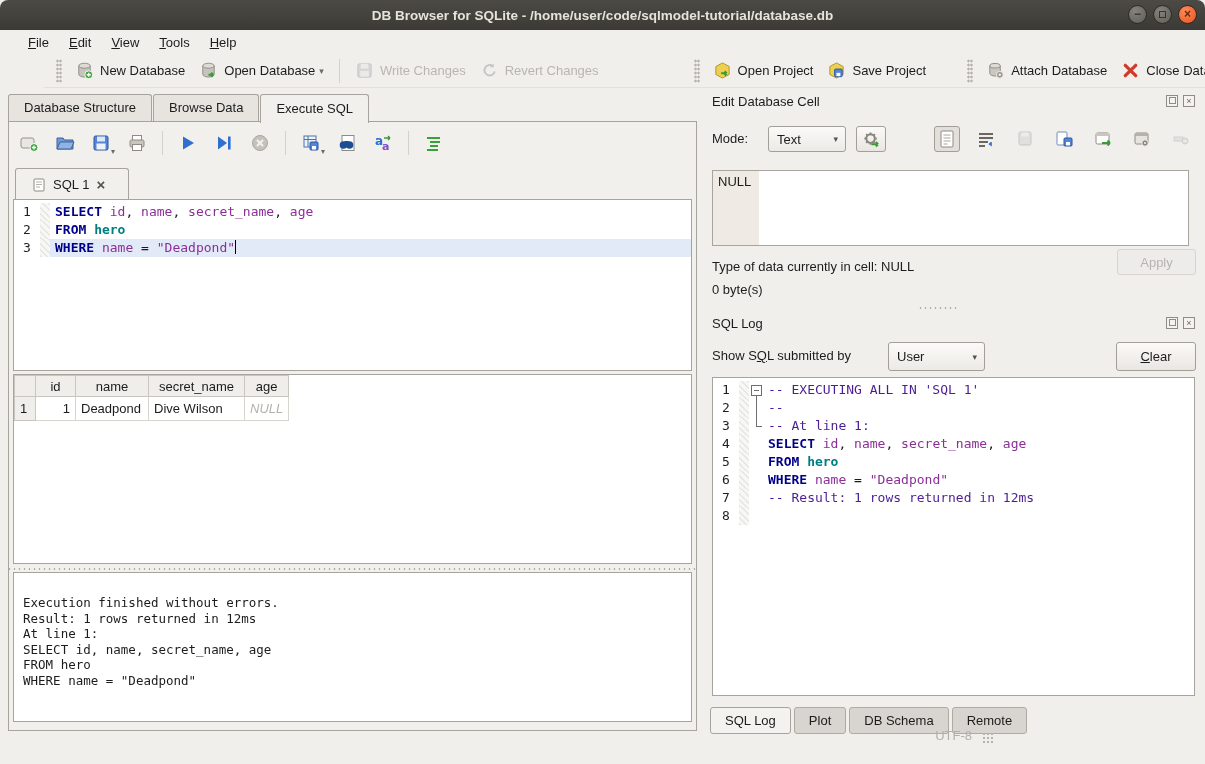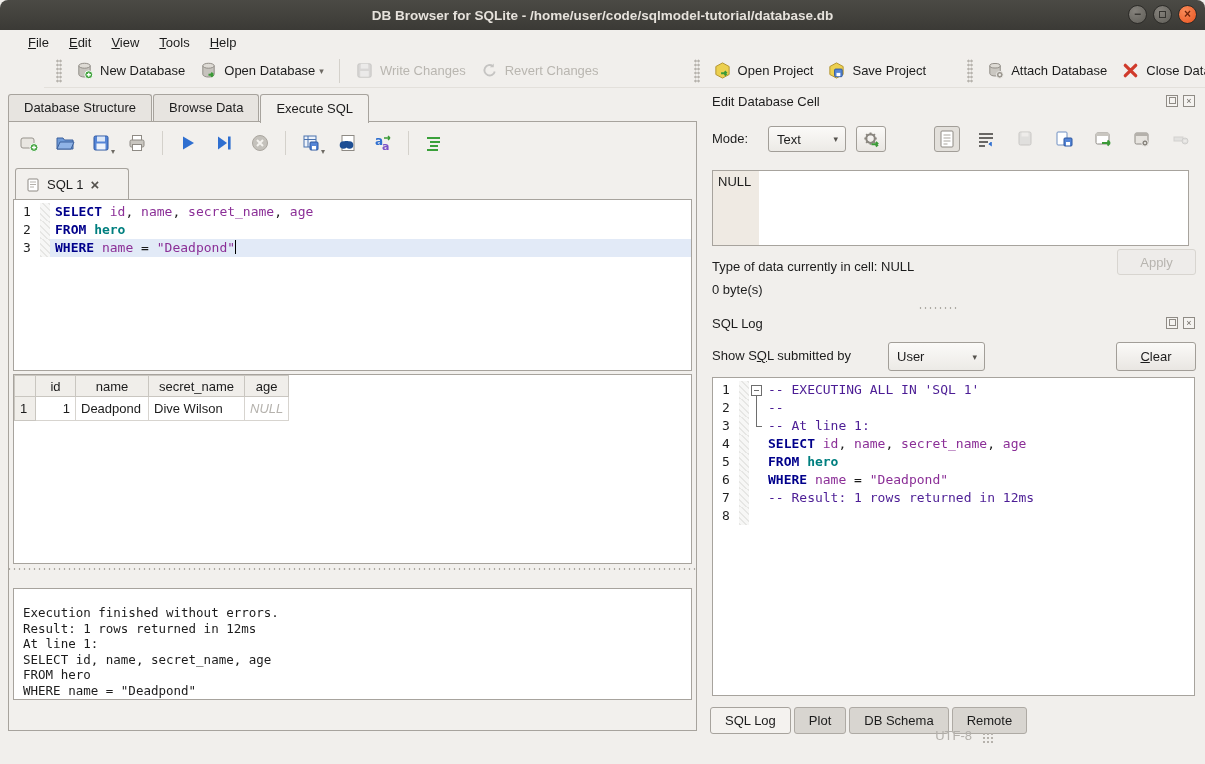--- a/index.html
+++ b/index.html
@@ -49,21 +49,21 @@
   .leftframe { position:absolute; left:8px; top:121px; width:689px; height:610px;
     border:1px solid #a7a39d; background:#f2f0ed; z-index:3; }
 
   
   .sqlbar { position:absolute; left:8px; top:9px; display:flex; align-items:center; gap:12px; }
   .ibtn { width:24px; height:24px; display:flex; align-items:center; justify-content:center; position:relative; }
   .mini-caret { position:absolute; right:-2px; bottom:-1px; font-size:8px; color:#6e6a64; }
 
   .sqltab { position:absolute; left:6px; top:46px; width:114px; height:32px;
     border:1px solid #a7a39d; border-bottom:none; background:#f2f0ed; border-radius:3px 3px 0 0;
-    display:flex; align-items:center; gap:7px; padding:0 10px; }
+    display:flex; align-items:center; gap:7px; padding:0 16px; }
   .sqltab .x { color:#55524d; font-weight:bold; font-size:15px; line-height:1; }
 
   
   .codebox { position:absolute; background:#fff; border:1px solid #a7a39d; overflow:hidden; padding-top:3px; }
   .crow { display:flex; height:18px; line-height:18px; font-family:"DejaVu Sans Mono",monospace; font-size:13px; }
   .cnum { width:26px; flex:none; padding-left:9px; color:#1f1f1f; background:#fff; }
   .chatch { width:10px; flex:none;
     background:repeating-linear-gradient(45deg,#e6e6e4 0 1.5px,#f7f7f6 1.5px 4.5px); }
   .cfold { width:14px; flex:none; position:relative; }
   .ccode { flex:1; padding-left:5px; white-space:pre; }
@@ -91,23 +91,23 @@
   .rtable td.num { text-align:right; }
   .rtable td.isnull { color:#b5b2ad; font-style:italic; }
   .col-id{min-width:40px} .col-name{min-width:73px} .col-secret{min-width:96px} .col-age{min-width:42px}
 
   .hsplit { position:absolute; left:0; top:444px; width:687px; height:5px;
     background:radial-gradient(#aeaaa4 1px, transparent 1.2px) center / 5px 4px no-repeat; background-size:5px 4px;
     background-repeat:repeat-x; background-position:323px 1px; }
   .hsplit::before{content:"";position:absolute;left:323px;top:1px;width:40px;height:4px;
     background-image:radial-gradient(#aeaaa4 1px, transparent 1.2px);background-size:5px 4px;}
 
-  .messages { position:absolute; left:4px; top:450px; width:679px; height:112px; background:#fff;
-    border:1px solid #a7a39d; padding:16px 9px; font-family:"DejaVu Sans Mono",monospace;
-    font-size:12.5px; line-height:15.5px; white-space:pre;margin-top:16px; }
+  .messages { position:absolute; left:4px; top:450px; width:679px; height:150px; background:#fff;
+    border:1px solid #a7a39d; padding:22px 9px; font-family:"DejaVu Sans Mono",monospace;
+    font-size:12.5px; line-height:15.5px; white-space:pre; }
 
   
   .rpanel { position:absolute; left:706px; top:88px; width:491px; height:652px; }
   .dock-title { position:absolute; left:6px; font-size:13px; color:#1c1c1c; }
   .dock-icons { position:absolute; right:2px; display:flex; gap:5px; }
   .dicon { width:12px; height:12px; border:1px solid #8f8b85; color:#6e6a64; font-size:9px;
     line-height:10px; text-align:center; position:relative; background:#f5f3f0; }
   .dicon.float::before { content:""; position:absolute; right:1px; top:1px; width:5px; height:5px; border:1px solid #8f8b85; }
 
   .ctrl-label { position:absolute; }

